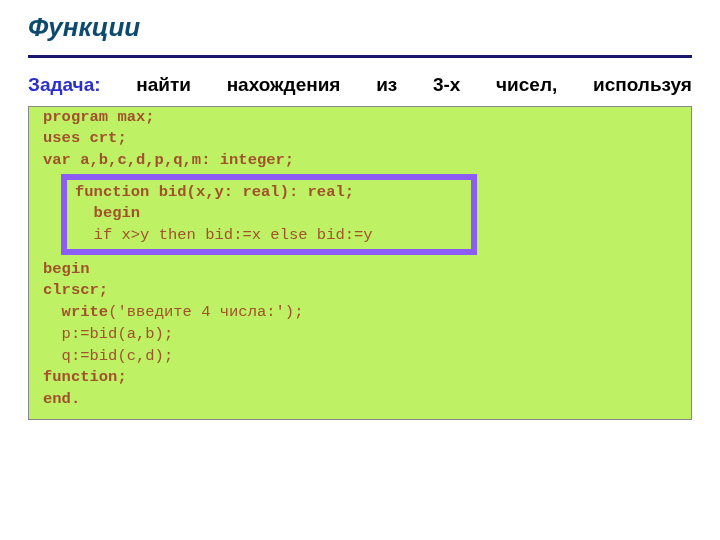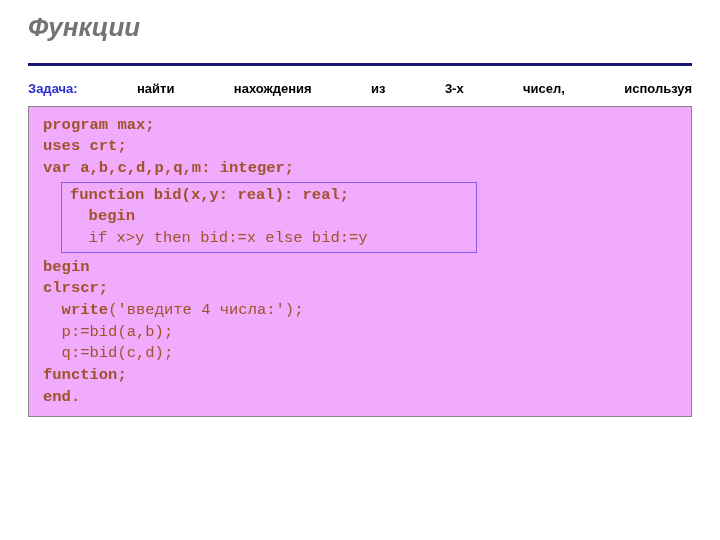--- a/index.html
+++ b/index.html
@@ -7,64 +7,64 @@
     font-family: Arial, sans-serif;
     width: 720px;
     height: 540px;
     background: #fff;
     padding: 12px 28px 0 28px;
   }
   .title {
     font-size: 26px;
     font-weight: bold;
     font-style: italic;
-    color: #737373;
-    margin-bottom: 20px;
+    color: #0c4a6e;
+    margin-bottom: 12px;
   }
   .hr {
     height: 3px;
     background: #16196e;
     margin-bottom: 14px;
   }
   .task {
-    font-size: 13px;
+    font-size: 19px;
     font-weight: bold;
     color: #000;
     line-height: 1.35;
     margin-bottom: 8px;
     text-align: justify;
   }
   .task .label {
     color: #2b2fcf;
   }
   .task .indent {
     padding-left: 18px;
     display: block;
     text-align: left;
   }
   .task-line1 {
     display: flex;
     justify-content: space-between;
   }
   .task-line1 span { white-space: nowrap; }
   .codebox {
-    background: #f0abfc;
+    background: #bef264;
     border: 1px solid #888;
-    padding: 8px 14px 8px 14px;
+    padding: 0 14px 8px 14px;
     font-family: "Courier New", monospace;
     font-size: 15.5px;
     line-height: 1.4;
     color: #a0522d;
     position: relative;
   }
   .bold { font-weight: bold; }
   .nb { font-weight: normal; }
   .codebox .line { white-space: pre; }
   .nested {
-    border: 1px solid #8b5cf6;
+    border: 6px solid #8b5cf6;
     margin: 2px 200px 4px 18px;
     padding: 2px 8px 2px 8px;
   }
 </style>
 </head>
 <body>
 
 <div class="title">Функции</div>
 <div class="hr"></div>
 

